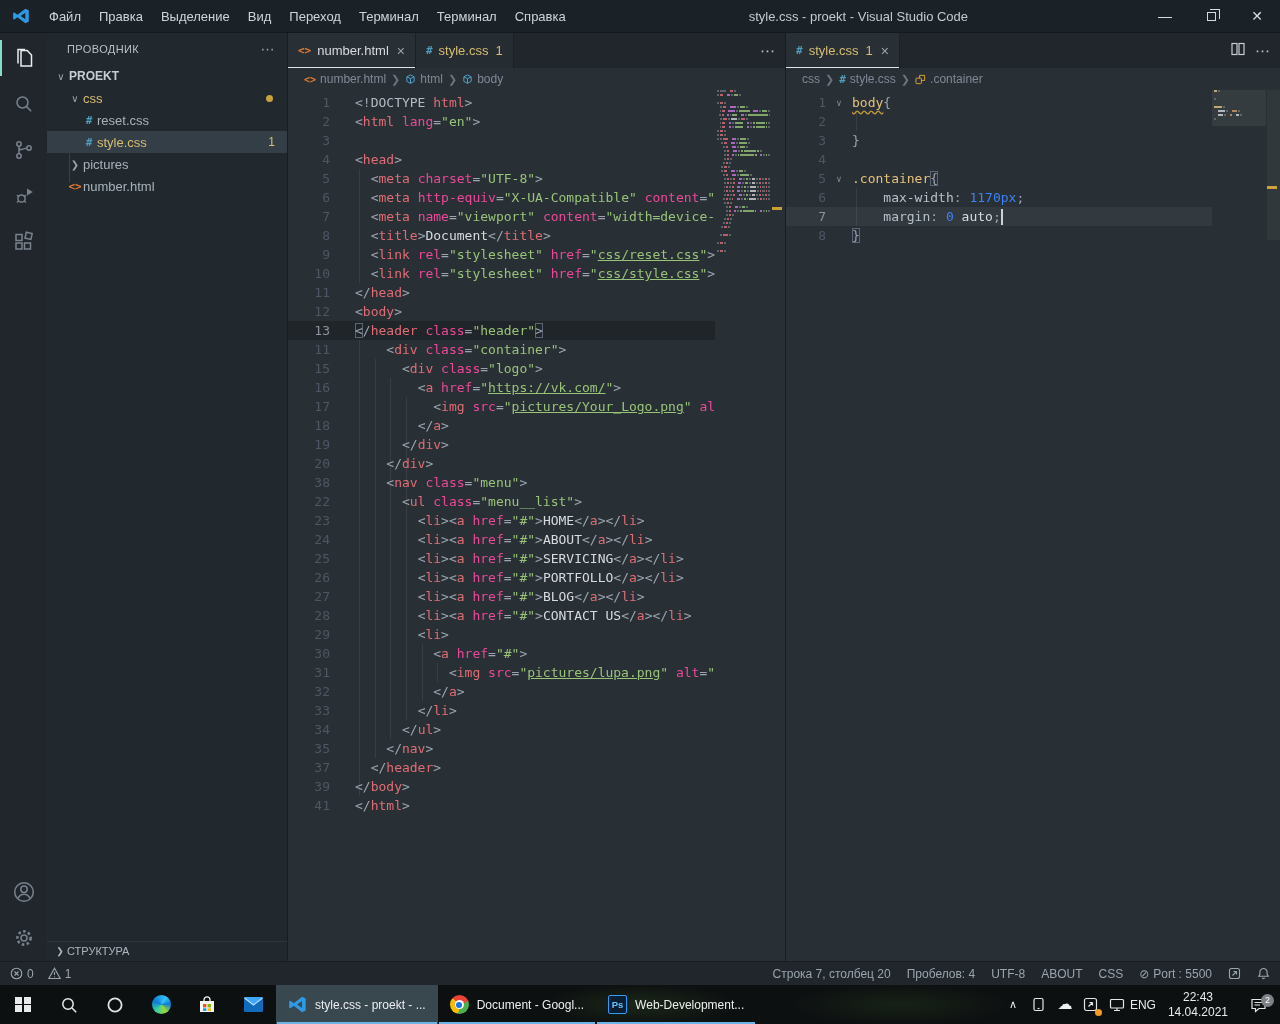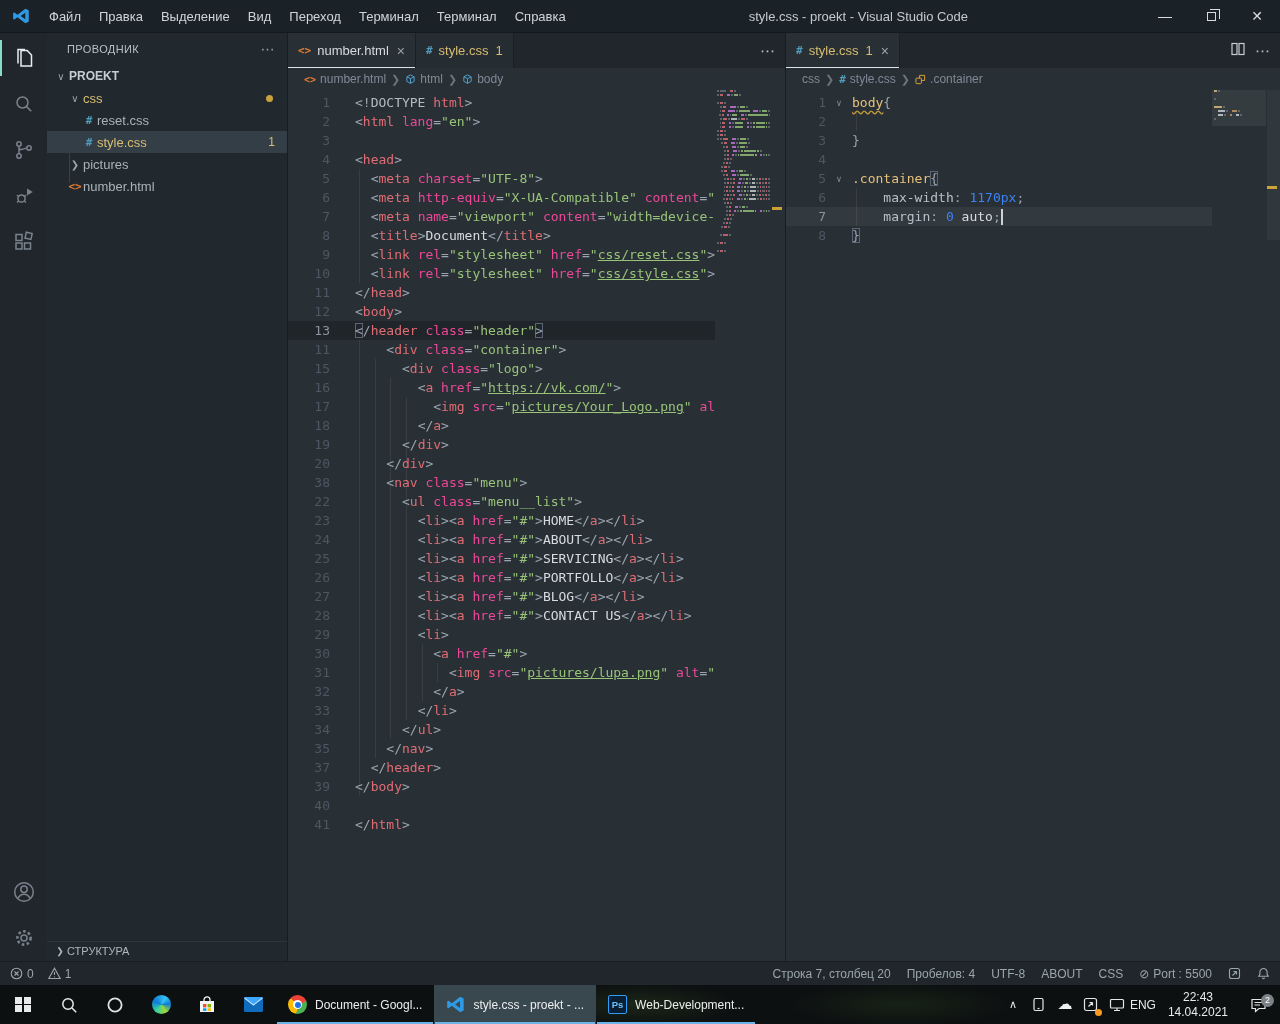--- a/index.html
+++ b/index.html
@@ -336,21 +336,20 @@
             <div class="cl"><span class="ln">28</span><span class="fold"></span><span class="tk-w">        </span><span class="tk-p">&lt;</span><span class="tk-t">li</span><span class="tk-p">&gt;&lt;</span><span class="tk-t">a</span><span class="tk-w"> </span><span class="tk-a">href</span><span class="tk-p">=</span><span class="tk-s">"#"</span><span class="tk-p">&gt;</span><span class="tk-x">CONTACT US</span><span class="tk-p">&lt;/</span><span class="tk-t">a</span><span class="tk-p">&gt;&lt;/</span><span class="tk-t">li</span><span class="tk-p">&gt;</span></div>
             <div class="cl"><span class="ln">29</span><span class="fold"></span><span class="tk-w">        </span><span class="tk-p">&lt;</span><span class="tk-t">li</span><span class="tk-p">&gt;</span></div>
             <div class="cl"><span class="ln">30</span><span class="fold"></span><span class="tk-w">          </span><span class="tk-p">&lt;</span><span class="tk-t">a</span><span class="tk-w"> </span><span class="tk-a">href</span><span class="tk-p">=</span><span class="tk-s">"#"</span><span class="tk-p">&gt;</span></div>
             <div class="cl"><span class="ln">31</span><span class="fold"></span><span class="tk-w">            </span><span class="tk-p">&lt;</span><span class="tk-t">img</span><span class="tk-w"> </span><span class="tk-a">src</span><span class="tk-p">=</span><span class="tk-s">"</span><span class="tk-l">pictures/lupa.png</span><span class="tk-s">"</span><span class="tk-w"> </span><span class="tk-a">alt</span><span class="tk-p">=</span><span class="tk-s">""</span><span class="tk-p">&gt;</span></div>
             <div class="cl"><span class="ln">32</span><span class="fold"></span><span class="tk-w">          </span><span class="tk-p">&lt;/</span><span class="tk-t">a</span><span class="tk-p">&gt;</span></div>
             <div class="cl"><span class="ln">33</span><span class="fold"></span><span class="tk-w">        </span><span class="tk-p">&lt;/</span><span class="tk-t">li</span><span class="tk-p">&gt;</span></div>
             <div class="cl"><span class="ln">34</span><span class="fold"></span><span class="tk-w">      </span><span class="tk-p">&lt;/</span><span class="tk-t">ul</span><span class="tk-p">&gt;</span></div>
             <div class="cl"><span class="ln">35</span><span class="fold"></span><span class="tk-w">    </span><span class="tk-p">&lt;/</span><span class="tk-t">nav</span><span class="tk-p">&gt;</span></div>
             <div class="cl"><span class="ln">37</span><span class="fold"></span><span class="tk-w">  </span><span class="tk-p">&lt;/</span><span class="tk-t">header</span><span class="tk-p">&gt;</span></div>
             <div class="cl"><span class="ln">39</span><span class="fold"></span><span class="tk-p">&lt;/</span><span class="tk-t">body</span><span class="tk-p">&gt;</span></div>
-            <div class="cl"><span class="ln">40</span><span class="fold"></span></div>
             <div class="cl"><span class="ln">41</span><span class="fold"></span><span class="tk-p">&lt;/</span><span class="tk-t">html</span><span class="tk-p">&gt;</span></div>
           </div>
         <div class="minicol">
           <div class="minimap" id="mini1">
               <div class="mrow">
                 <span class="m-p" style="width: 2px;"></span>
                 <span class="m-d" style="width: 5.6px;"></span>
                 <span class="m-w" style="width: 2px;"></span>
                 <span class="m-t" style="width: 3.2px;"></span>
                 <span class="m-p" style="width: 2px;"></span>
@@ -933,29 +932,29 @@
             <rect x="9.6" y="12.3" width="3.4" height="2.6" fill="#ffb900"></rect>
           </svg>
         </div>
         <div class="tbtn">
           <svg width="19" height="15" viewBox="0 0 19 15">
             <rect width="19" height="15" rx="1.5" fill="#0f6cbd"></rect>
             <path d="M0 0h19L9.5 8z" fill="#3ea6ff"></path>
             <path d="M0.5 1l9 7 9-7" fill="none" stroke="#bfe0ff" stroke-width="1.1"></path>
           </svg>
         </div>
-        <div class="tbtn labeled open">
-          <span class="chrome-ball"></span>
-          <span class="tlabel">Document - Googl...</span>
-        </div>
         <div class="tbtn labeled open activewin">
           <svg width="19" height="19" viewBox="0 0 24 24">
             <path fill="#2f9ae3" fill-rule="evenodd" d="M17.9 2.2 7.3 10.3 3.2 7.2 1.5 8v8l1.7.8 4.1-3.1 10.6 8.1 4.4-2.1V4.3ZM17.7 7.6v8.8L11.6 12Z"></path>
           </svg>
           <span class="tlabel">style.css - proekt - ...</span>
+        </div>
+        <div class="tbtn labeled open">
+          <span class="chrome-ball"></span>
+          <span class="tlabel">Document - Googl...</span>
         </div>
         <div class="tbtn labeled open">
           <span class="ps-box">Ps</span>
           <span class="tlabel">Web-Development...</span>
         </div>
       </div>
     <div class="tray">
       <div id="tb-tray" style="display:flex;align-items:center;">
           <div class="tray-item">
             <span class="chev-glyph">∧</span>

